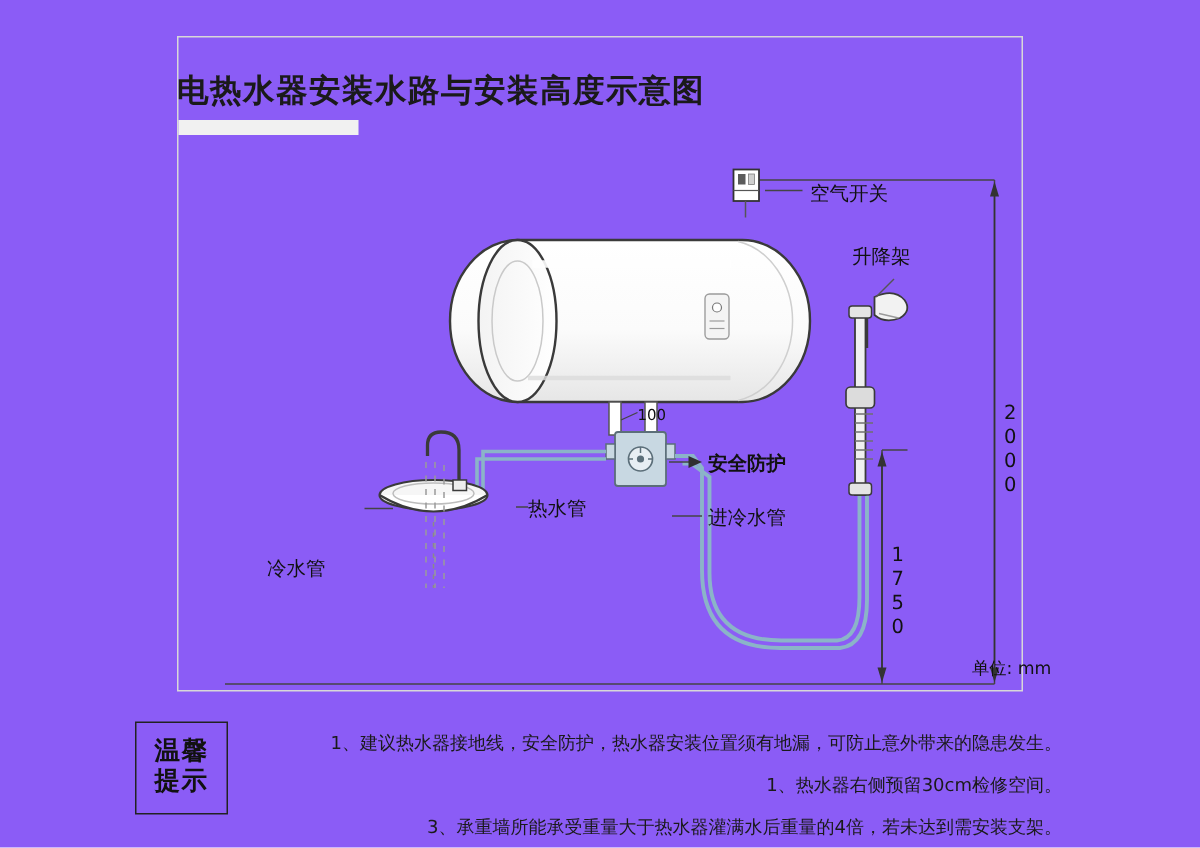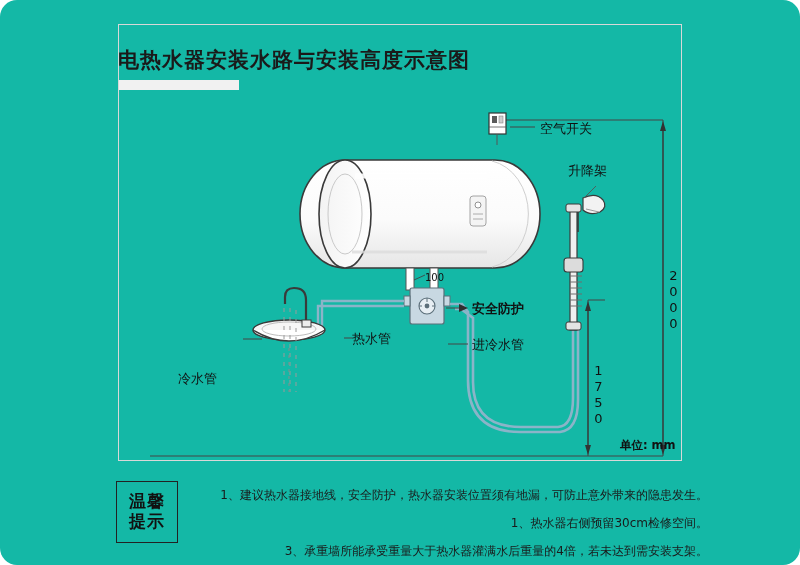--- a/index.html
+++ b/index.html
@@ -11,22 +11,21 @@
     width: 800px;
     height: 565px;
     font-family: "DejaVu Sans", "Liberation Sans", sans-serif;
     position: relative;
     overflow: hidden;
   }
   #page {
     position: relative;
     width: 800px;
     height: 565px;
-    background: #14b8a6;
-    border-radius: 17px;
+    background: #8b5cf6;
   }
   .title {
     position: absolute;
     left: 118px;
     top: 46px;
     font-size: 21px;
     font-weight: bold;
     color: #1a1a1a;
     letter-spacing: 1px;
     white-space: nowrap;
@@ -63,21 +62,21 @@
     font-family: "DejaVu Sans", "Liberation Sans", sans-serif;
   }
   .lbl.bold { font-weight: bold; }
   .lbl.vert {
     writing-mode: vertical-rl;
     text-orientation: upright;
     letter-spacing: 1px;
   }
   .tips-box {
     position: absolute;
-    left: 116px;
+    left: 90px;
     top: 481px;
     width: 62px;
     height: 62px;
     border: 1px solid #222;
     box-sizing: border-box;
     display: flex;
     flex-direction: column;
     align-items: center;
     justify-content: center;
     line-height: 1.15;
@@ -96,25 +95,24 @@
   }
   .notes div {
     font-size: 12px;
     color: #1a1a1a;
     margin-bottom: 11px;
     white-space: nowrap;
     text-align: right;
   }
   .unit {
     position: absolute;
-    left: 620px;
+    left: 648px;
     top: 438px;
     font-size: 11.5px;
     color: #111;
-    font-weight: bold;
   }
   .num100 {
     position: absolute;
     left: 425px;
     top: 272px;
     font-size: 10px;
     color: #111;
   }
 </style>
 </head>

